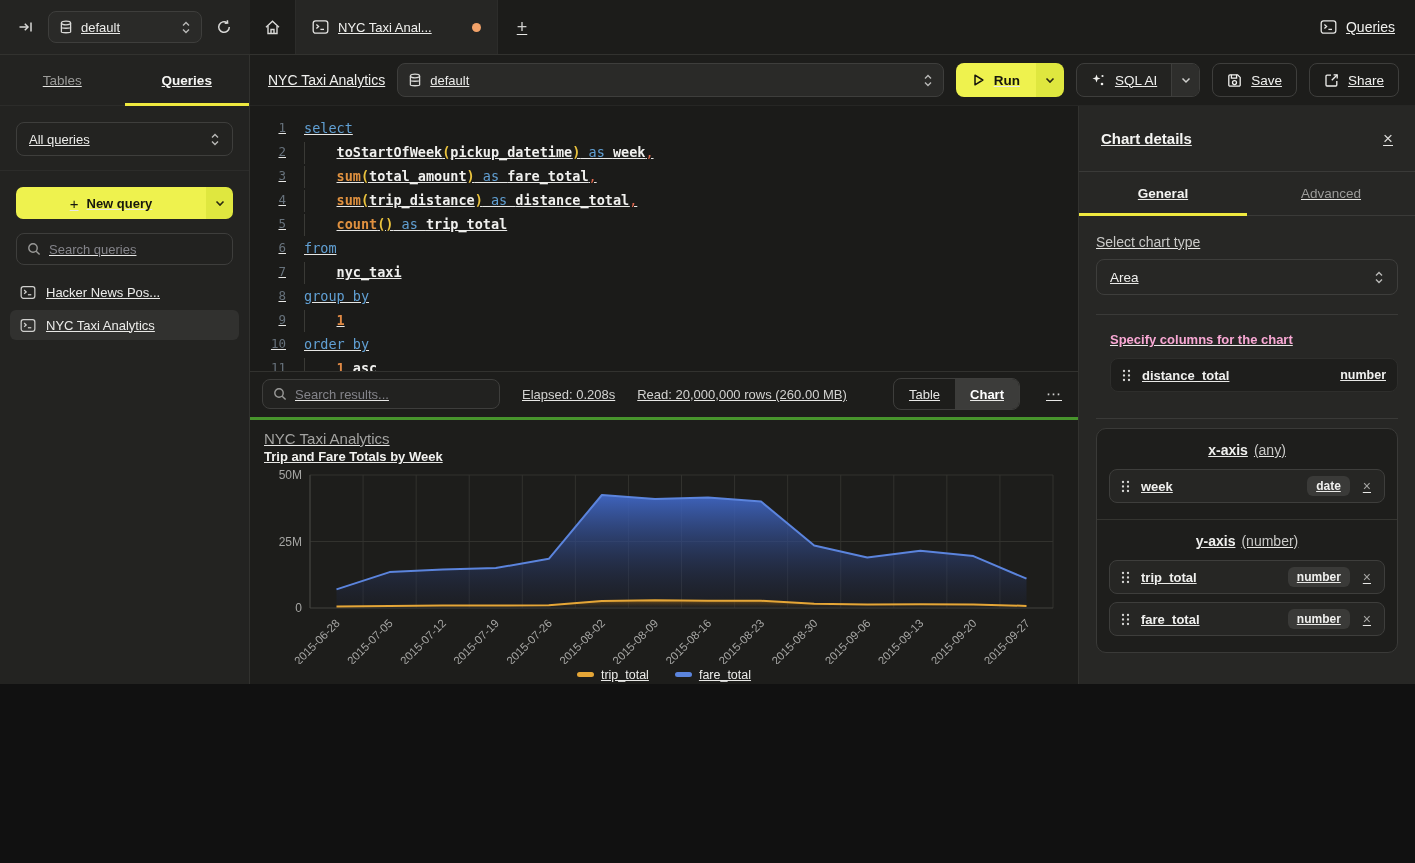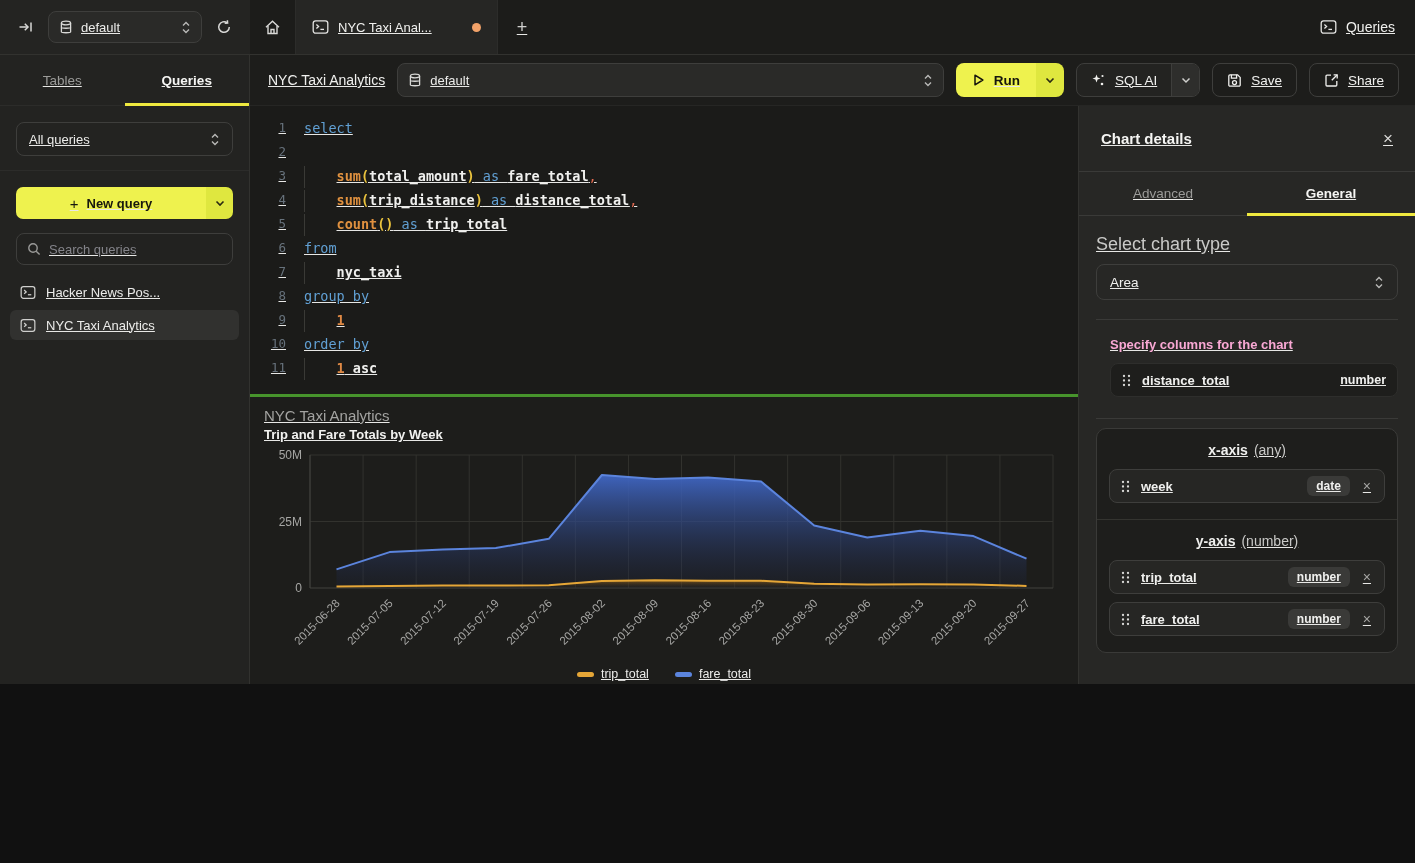--- a/index.html
+++ b/index.html
@@ -100,21 +100,21 @@
   
   .details { width:337px; flex:none; background:#272725; border-left:1px solid #32322f; display:flex; flex-direction:column; min-height:0; }
   .details-head { height:66px; flex:none; display:flex; align-items:center; justify-content:space-between; padding:0 22px; border-bottom:1px solid #3a3a38; }
   .details-title { font-size:15px; font-weight:bold; color:#f5f5f3; }
   .details-close { background:none; border:none; color:#d9d9d7; font-size:17px; cursor:pointer; }
   .details-tabs { height:44px; flex:none; display:flex; border-bottom:1px solid #3a3a38; }
   .details-tab { flex:1; background:none; border:none; color:#9b9b99; font-size:13.5px; cursor:pointer; position:relative; }
   .details-tab.active { color:#f5f5f3; font-weight:bold; }
   .details-tab.active::after { content:""; position:absolute; left:0; right:0; bottom:-1px; height:3px; background:#efe93f; }
   .details-body { flex:1; display:flex; flex-direction:column; padding:18px 17px 16px; min-height:0; }
-  .field-label { color:#c9c9c7; font-size:18px; margin-bottom:9px; }
+  .field-label { color:#c9c9c7; font-size:14px; margin-bottom:9px; }
   .type-select { height:36px; border:1px solid #3e3e3c; border-radius:8px; display:flex; align-items:center; padding:0 13px; color:#f0f0ee; cursor:pointer; background:transparent; }
   .type-select .lbl { flex:1; text-align:left; font-size:13.5px; }
   .body-divider { border-top:1px solid #3a3a38; margin:19px 0 17px; }
   .specify-block { margin-left:14px; }
   .specify-label { color:#f9a8d4; font-size:13px; font-weight:bold; margin-bottom:11px; }
   .col-search { height:34px; }
   .col-row { margin-top:10px; height:34px; background:#1e1e1c; border:1px solid #2e2e2c; border-radius:8px; display:flex; align-items:center; gap:11px; padding:0 11px; cursor:grab; }
   .col-name { font-weight:bold; font-size:13px; color:#f0f0ee; flex:1; }
   .col-type-plain { font-weight:bold; font-size:12.5px; color:#f0f0ee; }
   .axes-divider { border-top:1px solid #3a3a38; margin:0 0 9px; }
@@ -352,20 +352,21 @@
 
       <div class="lower">
         <div class="main-pane">
           <div class="editor" id="editor">
               <div class="code-line">
                 <span class="line-num">1</span>
                 <span class="line-code"><span class="sg-kw">select</span></span>
               </div>
               <div class="code-line">
                 <span class="line-num">2</span>
+                <span class="line-code"><span class="indent-guide"></span><span class="sg-fn">toStartOfWeek</span><span class="sg-paren">(</span><span class="sg-id">pickup_datetime</span><span class="sg-paren">)</span><span class="sg-kw"> as </span><span class="sg-id">week</span><span class="sg-comma">,</span></span>
               </div>
               <div class="code-line">
                 <span class="line-num">3</span>
                 <span class="line-code"><span class="indent-guide"></span><span class="sg-agg">sum</span><span class="sg-paren">(</span><span class="sg-id">total_amount</span><span class="sg-paren">)</span><span class="sg-kw"> as </span><span class="sg-id">fare_total</span><span class="sg-comma">,</span></span>
               </div>
               <div class="code-line">
                 <span class="line-num">4</span>
                 <span class="line-code"><span class="indent-guide"></span><span class="sg-agg">sum</span><span class="sg-paren">(</span><span class="sg-id">trip_distance</span><span class="sg-paren">)</span><span class="sg-kw"> as </span><span class="sg-id">distance_total</span><span class="sg-comma">,</span></span>
               </div>
               <div class="code-line">
@@ -391,20 +392,38 @@
               <div class="code-line">
                 <span class="line-num">10</span>
                 <span class="line-code"><span class="sg-kw">order by</span></span>
               </div>
               <div class="code-line">
                 <span class="line-num">11</span>
                 <span class="line-code"><span class="indent-guide"></span><span class="sg-num">1</span><span class="sg-id"> asc</span></span>
               </div>
             </div>
 
+          <div class="results-bar">
+            <div class="search-box results-search">
+              <span>
+                <svg class="ic" width="14" height="14" viewBox="0 0 14 14" fill="none" stroke="#9a9a98" stroke-width="1.4">
+                    <circle cx="6" cy="6" r="4.2"></circle>
+                    <path d="M9.2 9.2 L12.6 12.6"></path>
+                  </svg>
+              </span>
+              <input type="text" placeholder="Search results..." style="">
+            </div>
+            <span class="meta-text">Elapsed: 0.208s</span>
+            <span class="meta-text">Read: 20,000,000 rows (260.00 MB)</span>
+            <div class="view-toggle" id="view-toggle">
+                <button class="view-seg">Table</button>
+                <button class="view-seg active">Chart</button>
+              </div>
+            <button class="icon-btn more-btn">⋯</button>
+          </div>
           <div class="green-bar"></div>
 
           <div class="chart-pane">
             <div class="chart-title">NYC Taxi Analytics</div>
             <div class="chart-subtitle">Trip and Fare Totals by Week</div>
             <svg id="chart-svg" width="800" height="215">
                 <defs>
                   <linearGradient id="grad0" x1="0" y1="0" x2="0" y2="1">
                     <stop offset="0" stop-color="rgba(160,106,22,0.65)"></stop>
                     <stop offset="1" stop-color="rgba(60,45,15,0.05)"></stop>
@@ -467,22 +486,22 @@
               </div>
           </div>
         </div>
 
         <div class="details">
           <div class="details-head">
             <span class="details-title">Chart details</span>
             <button class="details-close"><span>×</span></button>
           </div>
           <div class="details-tabs" id="details-tabs">
+              <button class="details-tab active">General</button>
               <button class="details-tab">Advanced</button>
-              <button class="details-tab active">General</button>
             </div>
           <div class="details-body">
             <div class="field-label">Select chart type</div>
             <div class="type-select">
               <span class="lbl">Area</span>
               <span>
                 <svg class="ic" width="10" height="13" viewBox="0 0 10 13" fill="none" stroke="#b9b9b7" stroke-width="1.4">
                     <path d="M2 4.5 L5 1.5 L8 4.5"></path>
                     <path d="M2 8.5 L5 11.5 L8 8.5"></path>
                   </svg>

